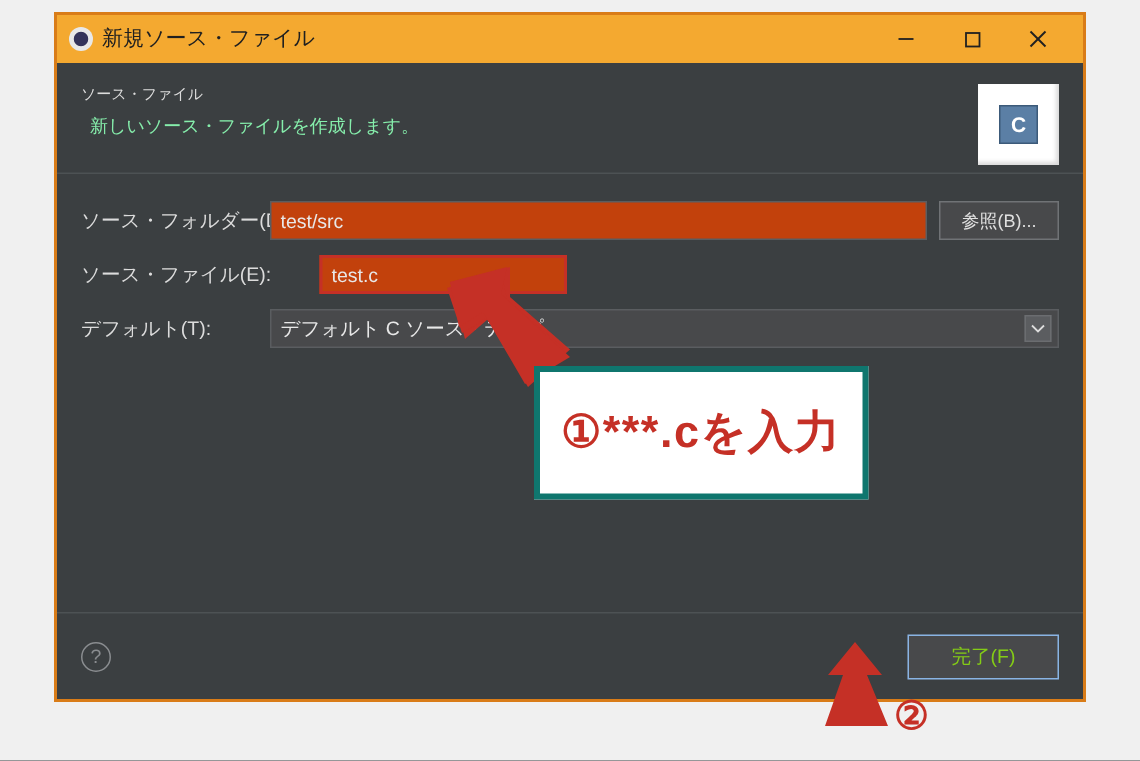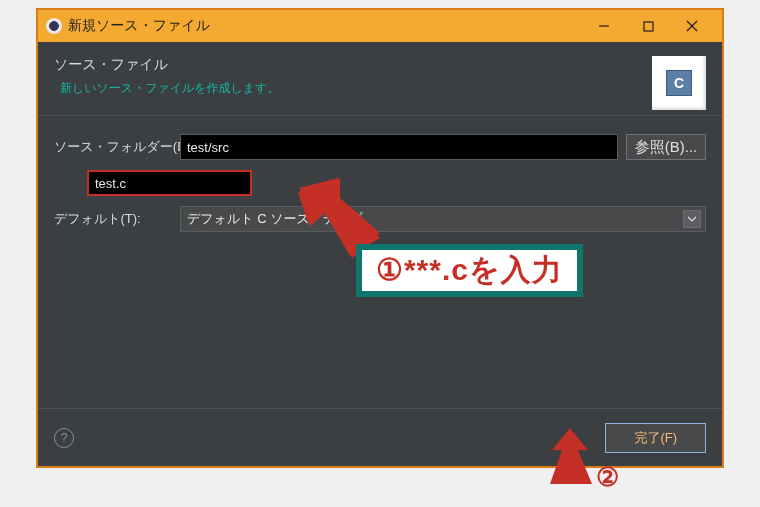--- a/index.html
+++ b/index.html
@@ -3,41 +3,41 @@
 <meta charset="utf-8">
 <style>
   * { box-sizing: border-box; margin: 0; padding: 0; font-family: "Meiryo", "Segoe UI", sans-serif; }
   body { background: #f0f0f0; width: 760px; height: 507px; position: relative; }
   .frame { position: absolute; left: 36px; top: 8px; width: 688px; height: 460px; border: 2px solid #d97c18; background: #3b3f41; display: flex; flex-direction: column; }
   .titlebar { height: 32px; background: #f4a930; display: flex; align-items: center; padding: 12px 8px; }
   .app-icon { width: 16px; height: 16px; background: radial-gradient(circle at 50% 50%, #34335a 40%, #e8e8e8 45%); border-radius: 50%; margin-right: 6px; }
   .title-text { font-size: 14px; color: #202020; font-weight: 500; flex:1; }
   .winbtn { width: 44px; height: 28px; display:flex; align-items:center; justify-content:center; font-size: 14px; color:#202020; }
   .header { background: #3b3f41; border-bottom:1px solid #4d5254; padding: 14px 16px; position:relative; min-height:74px;}
-  .header-title { color: #dcdcdc; font-size: 14px; margin-bottom:6px;}
-  .header-sub { color: #14b8a6; font-size: 12px; padding-left: 6px;}
+  .header-title { color: #dcdcdc; font-size: 10px; margin-bottom:6px;}
+  .header-sub { color: #86efac; font-size: 12px; padding-left: 6px;}
   .header-badge { position:absolute; right:16px; top:14px; width:54px; height:54px; background:#ffffff; display:flex; align-items:center; justify-content:center; box-shadow: inset -2px -2px 3px rgba(0,0,0,0.15);}
   .header-badge-inner { width:26px; height:26px; background:#5b7fa5; color:#fff; font-size:14px; display:flex; align-items:center; justify-content:center; font-weight:bold; border:1px solid #3c5a79;}
   .form-area { flex:1; padding: 18px 16px 10px 16px; color:#dcdcdc; font-size:13px; position:relative;}
   .row { display:flex; align-items:center; margin-bottom:10px; gap:8px;}
   .lbl { width:118px; color:#dcdcdc; white-space:nowrap; }
-  .field { flex:1; height:26px; background:#000000; border:1px solid #5a5d60; color:#e8e8e8; padding:0 6px; font-size:13px; }
+  .field { flex:1; height:26px; background:#c2410c; border:1px solid #5a5d60; color:#e8e8e8; padding:0 6px; font-size:13px; }
   .field.highlight-border { border: 2px solid #c53026; }
   .select {flex:1; height:26px; background:#48494b; border:1px solid #5a5d60; color:#e8e8e8; display:flex; align-items:center; justify-content:space-between; padding:0 4px 0 6px;}
   .select .chev { width:18px; height:18px; background:#5b5d60; display:flex; align-items:center; justify-content:center; border:1px solid #6b6d70;}
-  .btn-side { width:80px; height:26px; background:#48494b; border:1px solid #707376; color:#e0e0e0; font-size:15px; display:flex; align-items:center; justify-content:center; cursor:pointer;}
+  .btn-side { width:80px; height:26px; background:#48494b; border:1px solid #707376; color:#e0e0e0; font-size:12px; display:flex; align-items:center; justify-content:center; cursor:pointer;}
   .footer { border-top:1px solid #4d5254; height:58px; display:flex; align-items:center; padding: 0 16px; background:#3b3f41;}
   .help-icon { width:20px; height:20px; border-radius:50%; border:1.5px solid #8a8d90; color:#8a8d90; font-size:13px; display:flex; align-items:center; justify-content:center; cursor:pointer;}
   .footer-spacer{flex:1;}
-  .btn-footer { height:30px; padding: 0 28px; margin-left:10px; border:1px solid #707376; background:#48494b; color:#fdba74; font-size:13px; cursor:pointer;}
+  .btn-footer { height:30px; padding: 0 28px; margin-left:10px; border:1px solid #707376; background:#48494b; color:#84cc16; font-size:13px; cursor:pointer;}
   .btn-footer.primary { border:1px solid #89b4e4; }
   
   .arrow { position:absolute; pointer-events:none; }
   .arrow svg { display:block; }
-  .callout1 { position:absolute; left:356px; top:244px; background:#fff; border:6px solid #0f766e; padding:0 14px; font-size:30px; font-weight:bold; color:#c53026; white-space:nowrap; letter-spacing:1px;}
+  .callout1 { position:absolute; left:356px; top:244px; background:#fff; border:4px solid #0f766e; padding:20px 14px; font-size:30px; font-weight:bold; color:#c53026; white-space:nowrap; letter-spacing:1px;}
   .circ-num { font-family: sans-serif; }
   .callout2 { position:absolute; left:596px; top:462px; font-size:26px; font-weight:bold; color:#c53026; }
 </style>
 </head>
 <body>
 
 <div class="frame">
   <div class="titlebar">
     <div class="app-icon"></div>
     <div class="title-text">新規ソース・ファイル</div>
@@ -69,20 +69,21 @@
 
   <div class="form-area">
     <div class="row">
       <div class="lbl">ソース・フォルダー(D):</div>
       <input class="field" value="test/src" style="">
       <div class="btn-side">
         <span>参照(B)...</span>
       </div>
     </div>
     <div class="row">
+      <div class="lbl">ソース・ファイル(E):</div>
       <input class="field highlight-border" style="max-width: 165px; margin-left: 33px;" value="test.c">
       <div style="flex:1"></div>
     </div>
     <div class="row">
       <div class="lbl">デフォルト(T):</div>
       <div class="select">
         <span>デフォルト C ソース・テンプ</span>
         <span class="chev">
           <svg width="10" height="10">
               <path d="M1 3 L5 7 L9 3" fill="none" stroke="#dcdcdc" stroke-width="1.2"></path>

